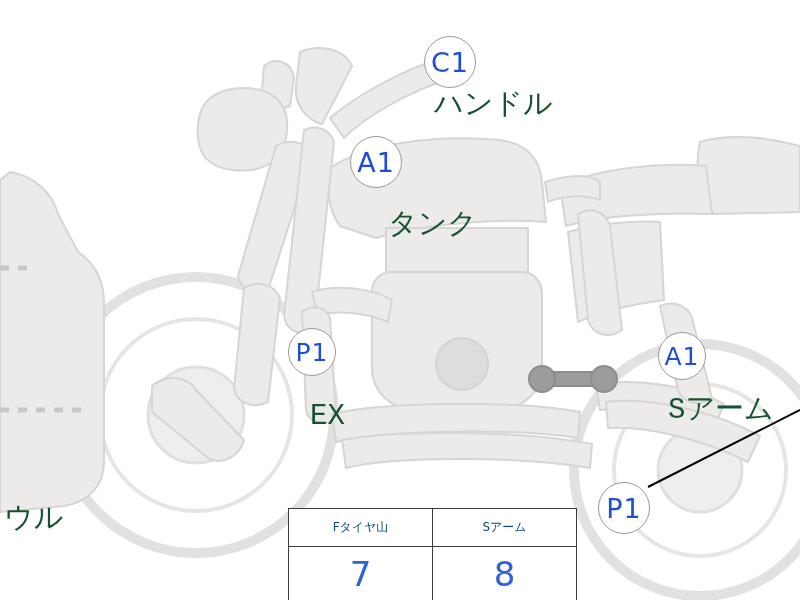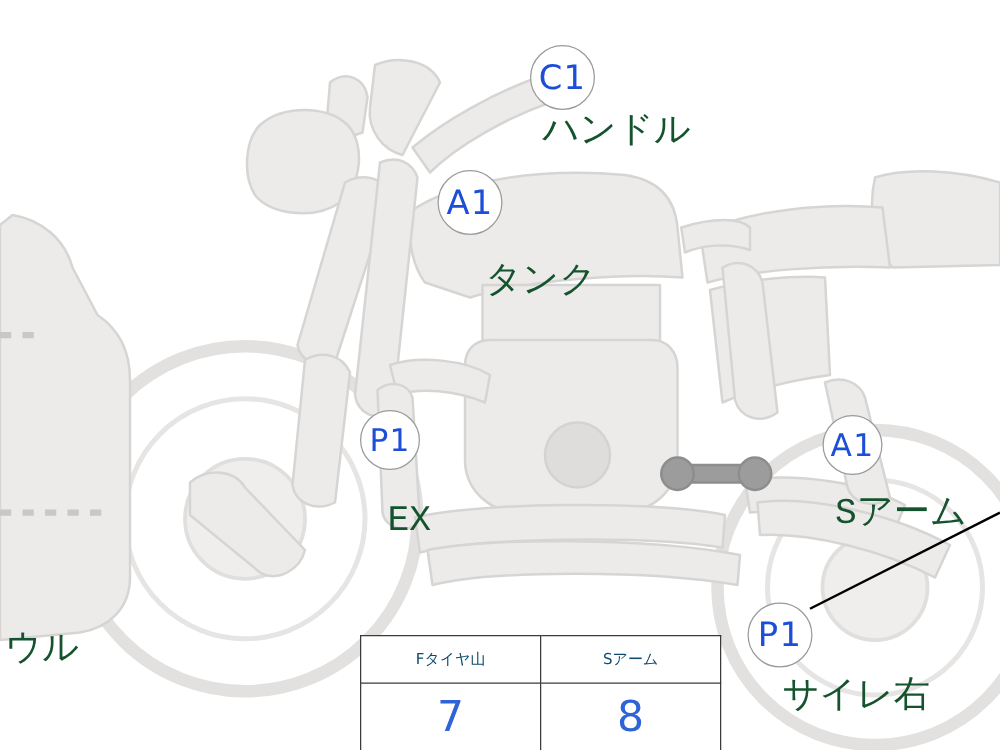--- a/index.html
+++ b/index.html
@@ -158,21 +158,20 @@
   <div class="marker" style="left:350px; top:136px;">A1</div>
   <div class="caption" style="left:388px; top:204px;">タンク</div>
 
   <div class="marker small" style="left:288px; top:328px;">P1</div>
   <div class="caption" style="left:310px; top:400px;">EX</div>
 
   <div class="marker small" style="left:658px; top:332px;">A1</div>
   <div class="caption" style="left:668px; top:389px;">Sアーム</div>
 
   <div class="marker" style="left:598px; top:482px;">P1</div>
-  <div class="caption" style="left:626px; top:536px;">サイレ右</div>
 
   <div class="caption" style="left:4px; top:498px;">ウル</div>
 
   <table class="tire-table">
     <tbody>
         <tr>
       <td class="head">Fタイヤ山</td>
       <td class="head">Sアーム</td>
     </tr>
     <tr>

